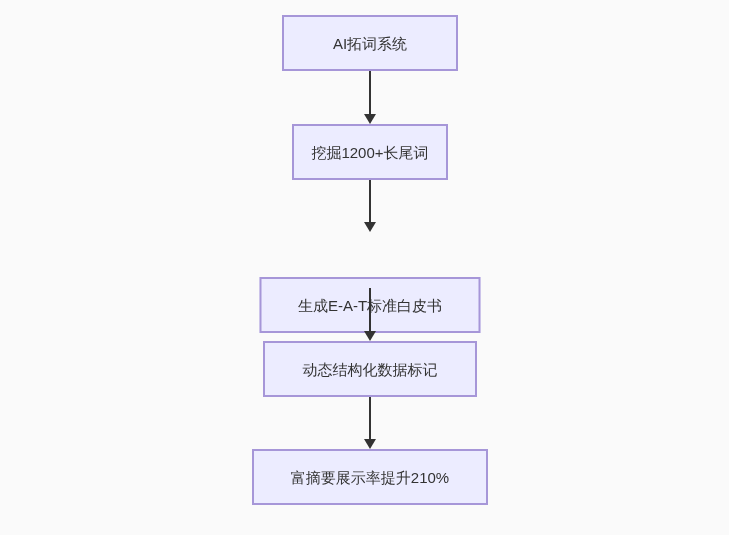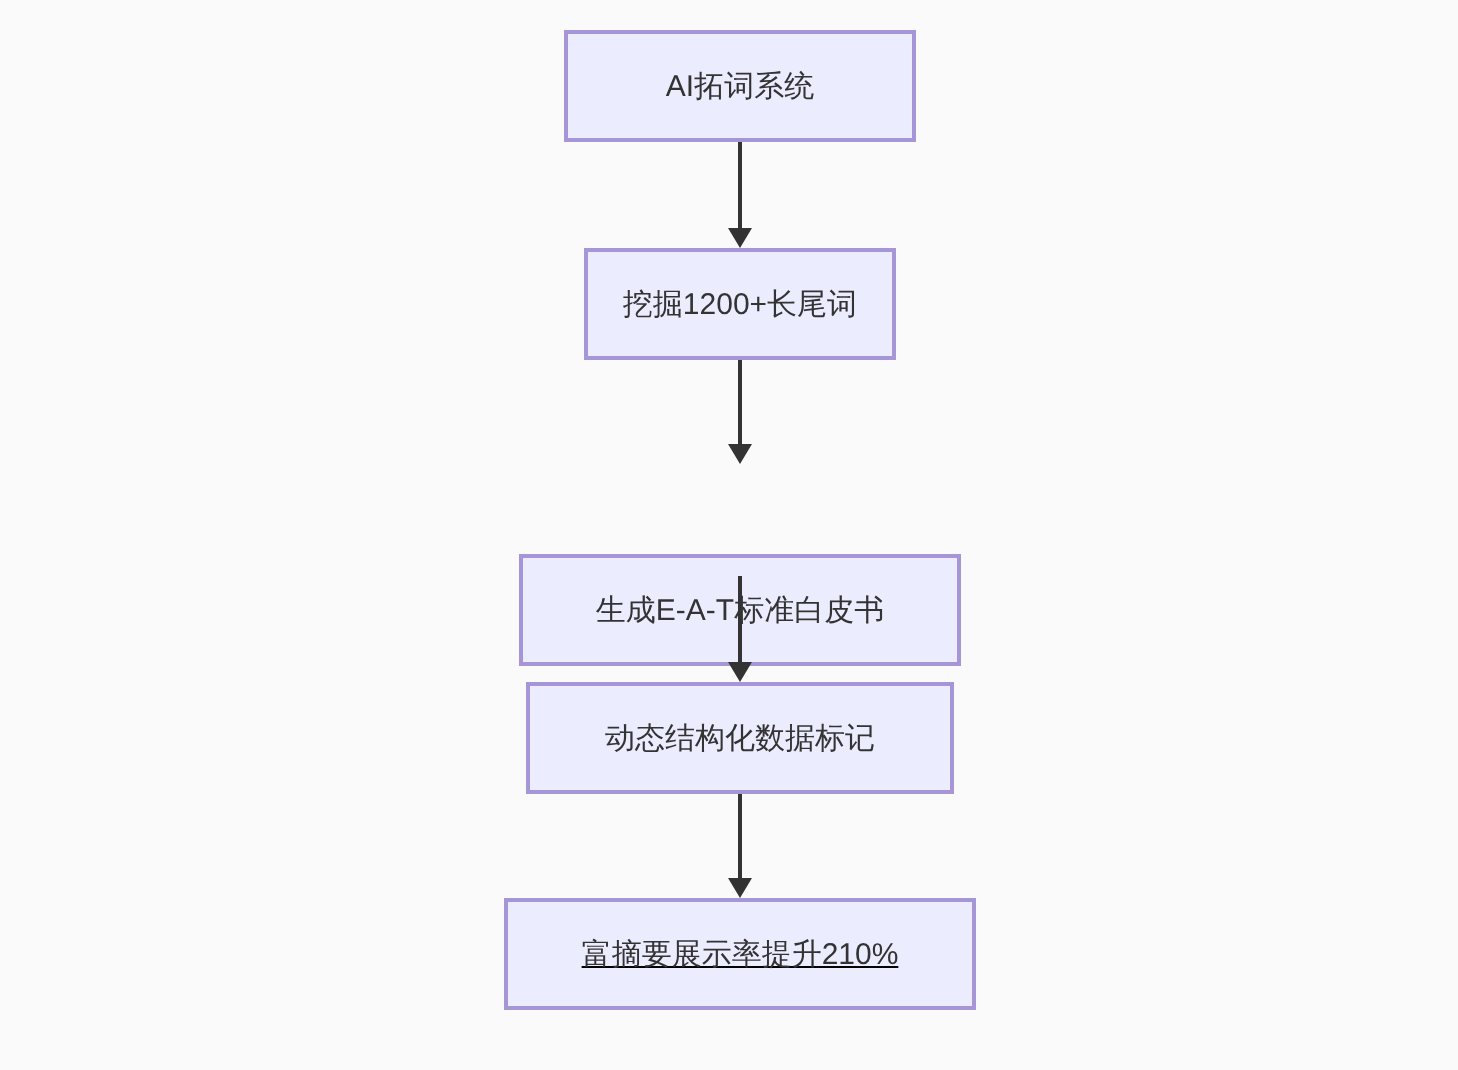--- a/index.html
+++ b/index.html
@@ -31,21 +31,21 @@
   .node-label {
     font-size: 15px;
     color: var(--text_color, #333333);
     white-space: nowrap;
     line-height: 1;
   }
   .node-1 { top: 15px;  width: 176px; }
   .node-2 { top: 124px; width: 156px; }
   .node-3 { top: 232px; width: 221px; margin-top: 45px; }
   .node-4 { top: 341px; width: 214px; justify-content: center; }
-  .node-5 { top: 449px; width: 236px; text-decoration: underline; }
+  .node-5 { top: 449px; width: 236px; }
 
   .edge {
     position: absolute;
     left: 370px;
     transform: translateX(-50%);
     width: 12px;
   }
   .edge-1 { top: 71px;  height: 53px; }
   .edge-2 { top: 180px; height: 52px; }
   .edge-3 { top: 288px; height: 53px; }

